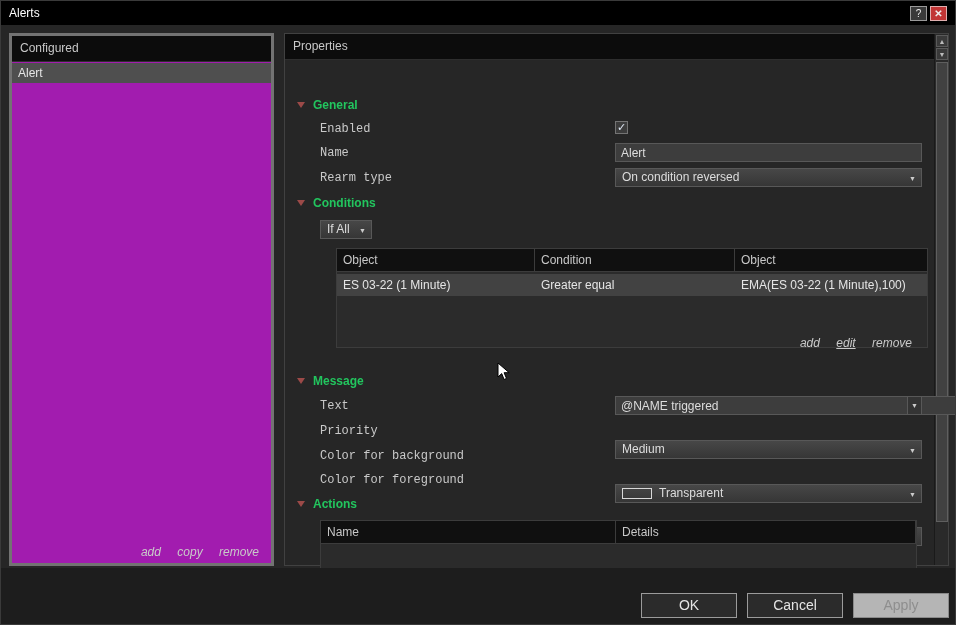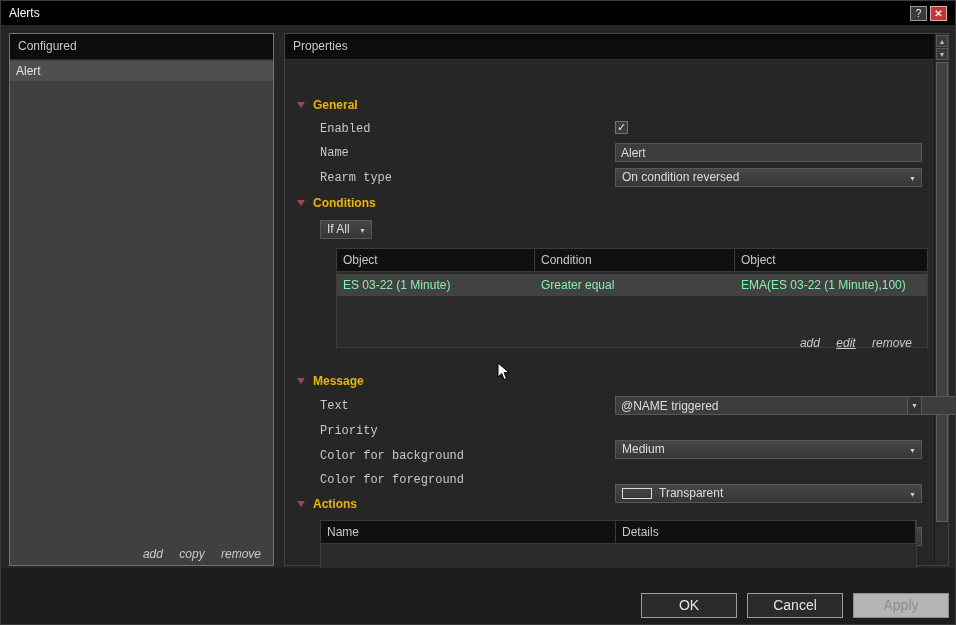--- a/index.html
+++ b/index.html
@@ -8,58 +8,58 @@
   #app { position:relative; width:956px; height:625px; background:#262626; border:1px solid #3a3a3a; overflow:hidden; font-size:12px; color:#ccc; }
 
   
   .titlebar { position:absolute; left:0; top:0; width:100%; height:24px; background:#000; display:flex; align-items:center; padding:0 8px; color:#fff; }
   .tb-spacer { flex:1; }
   .tb-btn { width:17px; height:15px; margin-left:3px; text-align:center; line-height:13px; font-size:10px; border:1px solid #9a9a9a; background:#3a3a3a; color:#eee; cursor:default; }
   .tb-btn.close { background:#c13535; border-color:#e0b0b0; font-weight:bold; }
 
   
   .hdrbar { position:absolute; left:0; top:0; height:26px; background:#0c0c0c; color:#c8c8c8; line-height:25px; padding:0 8px; border-bottom:1px solid #2e2e2e; }
-  .left-panel { position:absolute; left:8px; top:32px; width:265px; height:533px; border:1px solid #737373; background:#404040; }
+  .left-panel { position:absolute; left:8px; top:32px; width:265px; height:533px; border:3px solid #737373; background:#a21caf; }
   .left-panel .hdrbar { width:100%; }
   .list-item { position:absolute; top:27px; left:0; width:100%; height:20px; line-height:20px; padding-left:6px; background:#4f4f4f; color:#e5e5e5; }
   .panel-links { position:absolute; right:12px; bottom:4px; }
   .link { font-style:italic; color:#c9c9c9; margin-left:13px; text-decoration:none; cursor:default; }
   .link.underlined { text-decoration:underline; }
 
   .right-panel { position:absolute; left:283px; top:32px; width:665px; height:533px; border:1px solid #414141; background:#262626;padding-left:23px; }
   .right-panel .hdrbar { right:14px; width:auto; left:0; }
 
   
   .scrollbar { position:absolute; right:0; top:0; width:14px; height:100%; background:#2a2a2a; border-left:1px solid #1a1a1a; }
   .sb-btn { position:absolute; left:1px; width:12px; height:12px; background:#3a3a3a; border:1px solid #5a5a5a; color:#bbb; font-size:7px; line-height:11px; text-align:center; }
   .sb-btn.up { top:1px; }
   .sb-btn.down { top:14px; }
   .sb-thumb { position:absolute; left:1px; width:12px; top:28px; height:460px; background:#414141; border:1px solid #5f5f5f; }
 
   
   .content { position:absolute; left:0; top:26px; right:14px; bottom:0; }
   .sec-hdr { position:absolute; left:12px; display:flex; align-items:center; cursor:default; }
   .tri { width:0; height:0; border-left:4px solid transparent; border-right:4px solid transparent; border-top:6px solid #9c4a48; margin-right:8px; }
-  .sec-title { font-weight:bold; color:#eab308; }
+  .sec-title { font-weight:bold; color:#22c55e; }
   .plabel { position:absolute; left:35px; color:#c9c9c9;font-family:Liberation Mono, monospace; }
   .ctl { position:absolute; left:330px; width:307px; height:19px; }
 
   .checkbox { position:absolute; left:330px; width:13px; height:13px; background:#3c3c3c; border:1px solid #747474; color:#dfe8f5; font-size:11px; line-height:11px; text-align:center; }
   .textinput { width:100%; height:100%; background:#3d3d3d; border:1px solid #585858; color:#ddd; font-size:12px; font-family:"Liberation Sans", sans-serif; padding:0 5px; outline:none; }
   .dropdown { background:linear-gradient(#474747,#363636); border:1px solid #585858; color:#ddd; line-height:17px; padding:0 18px 0 6px; position:relative; white-space:nowrap; overflow:hidden; display:flex; align-items:center; }
   .dd-arrow { position:absolute; right:5px; top:50%; transform:translateY(-50%); font-size:7px; color:#ccc; }
   .swatch { display:inline-block; width:30px; height:11px; margin-right:7px; border:1px solid #d9d9d9; background:transparent; flex:none; }
   .combo-btn { position:absolute; background:#343434; border:1px solid #585858; color:#ccc; font-size:7px; text-align:center; line-height:17px; }
 
   
   .table { position:absolute; background:#2b2b2b; border:1px solid #3c3c3c; }
   .t-hrow { display:flex; border-bottom:1px solid #3c3c3c; }
   .th { background:#101010; color:#c8c8c8; height:22px; line-height:22px; padding-left:6px; border-right:1px solid #3c3c3c; overflow:hidden; }
   .t-row { display:flex; }
-  .td { height:22px; line-height:22px; padding-left:6px; color:#86efac; overflow:hidden; white-space:nowrap; }
+  .td { height:22px; line-height:22px; padding-left:6px; color:#e5e5e5; overflow:hidden; white-space:nowrap; }
   .cond-row { background:#424242; margin-top:2px; }
   .act-row { margin-top:6px; }
   .c1 { width:198px; } .c2 { width:200px; } .c3 { width:192px; }
   .a1 { width:295px; border-right:1px solid #3c3c3c; } .a2 { width:300px; }
   .tbl-links { position:absolute; text-align:right; }
 
   
   .footer { position:absolute; left:0; top:567px; width:100%; height:58px; background:#1d1d1d; }
   .btn { position:absolute; top:592px; width:96px; height:25px; background:#2b2b2b; border:1px solid #9b9b9b; color:#e3e3e3; font-size:14px; text-align:center; line-height:23px; cursor:default; }
   .btn.disabled { background:#b5b5b5; color:#8e8e8e; border-color:#8a8a8a; }

